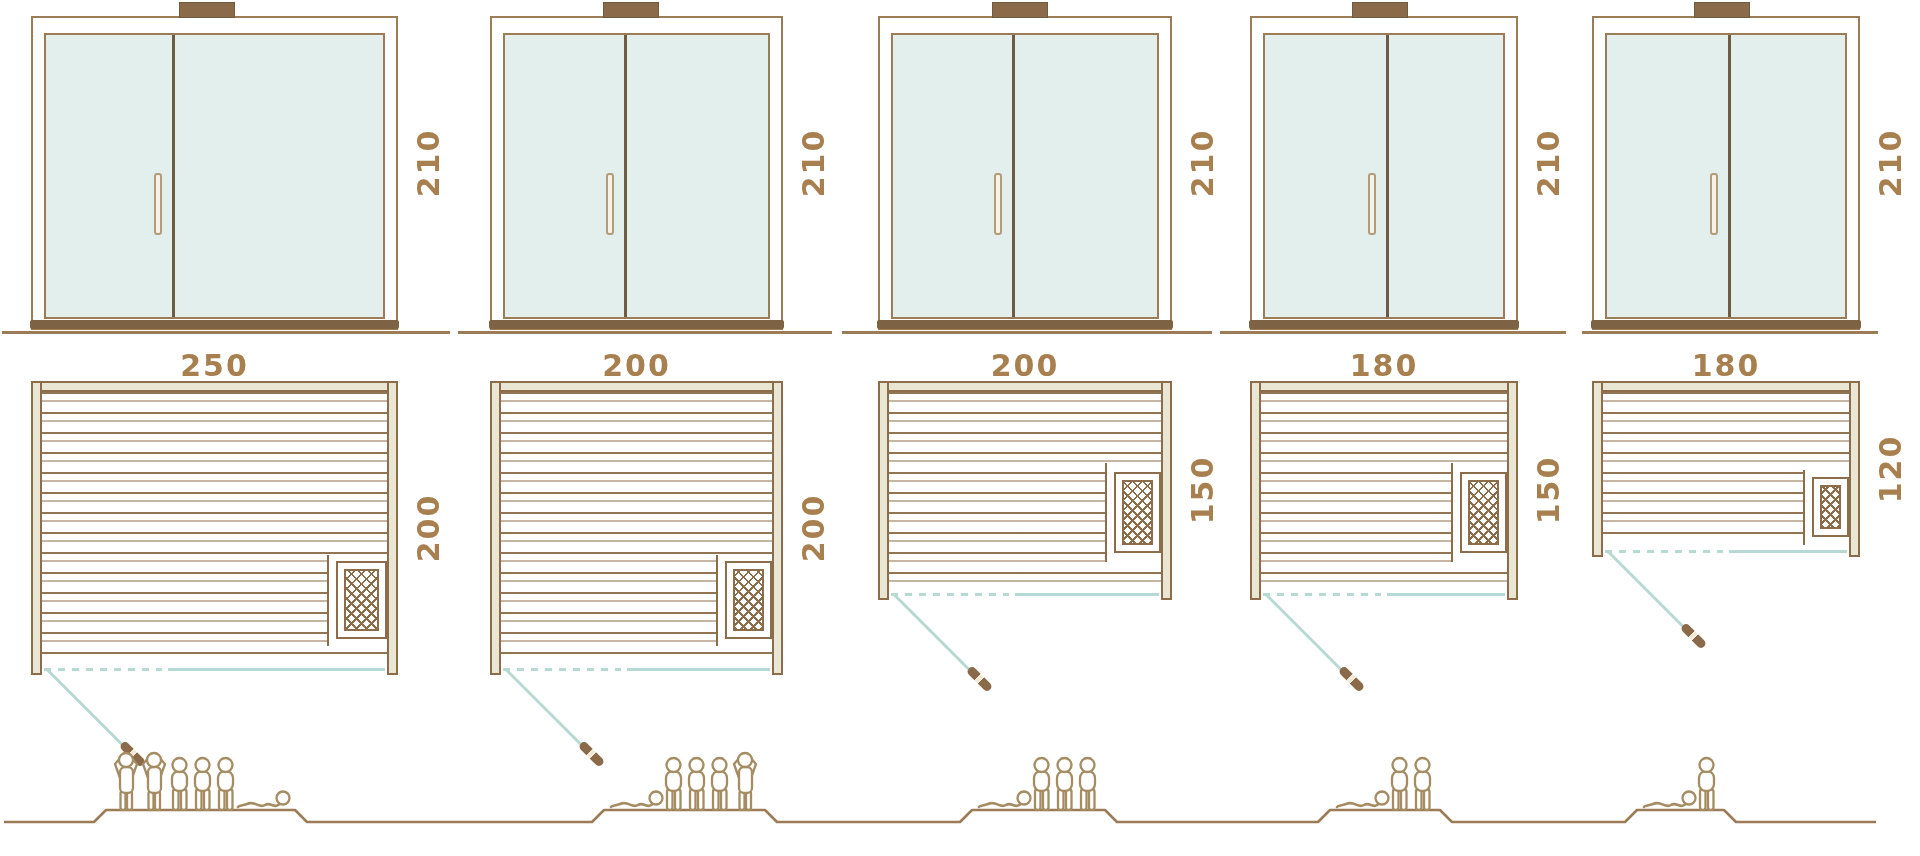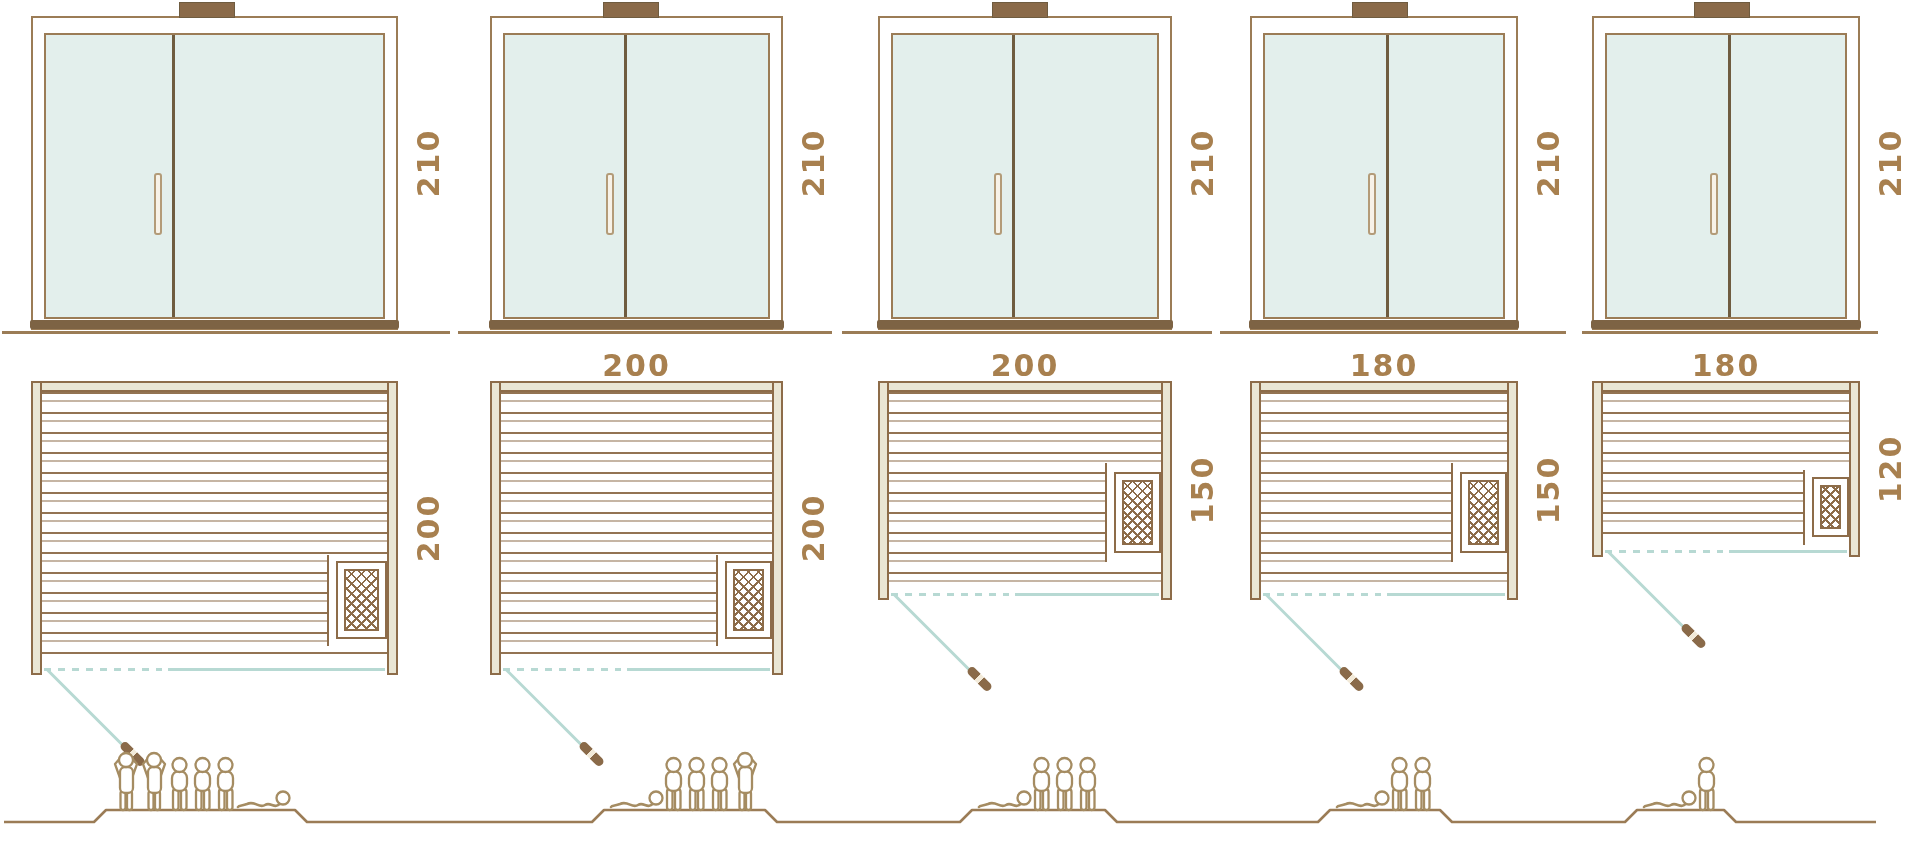--- a/index.html
+++ b/index.html
@@ -57,20 +57,21 @@
   <div class="elev" style="left:31px;width:367px;">
     <div class="roof" style="left:146px;"></div>
     <div class="opening">
       <div class="divider" style="left:126px;"></div>
       <div class="handle" style="left:108px;"></div>
     </div>
     <div class="sill"></div>
   </div>
   <div class="groundline" style="left:2px;width:448px;"></div>
   <div class="dim-v" style="left:428px;top:163px;">210</div>
+  <div class="dim-h" style="left:31px;width:367px;">250</div>
   <div class="plan" style="left:31px;width:367px;height:294px;">
     <div class="topbar"></div>
     <div class="post" style="left:0;"></div>
     <div class="post" style="right:0;"></div>
     <div class="planks"></div>
     <div class="niche" style="top:174px;height:91px;width:60px;">
       <div class="heater" style="left:7px;top:6px;bottom:7px;">
         <div class="coil"></div>
       </div>
     </div>

